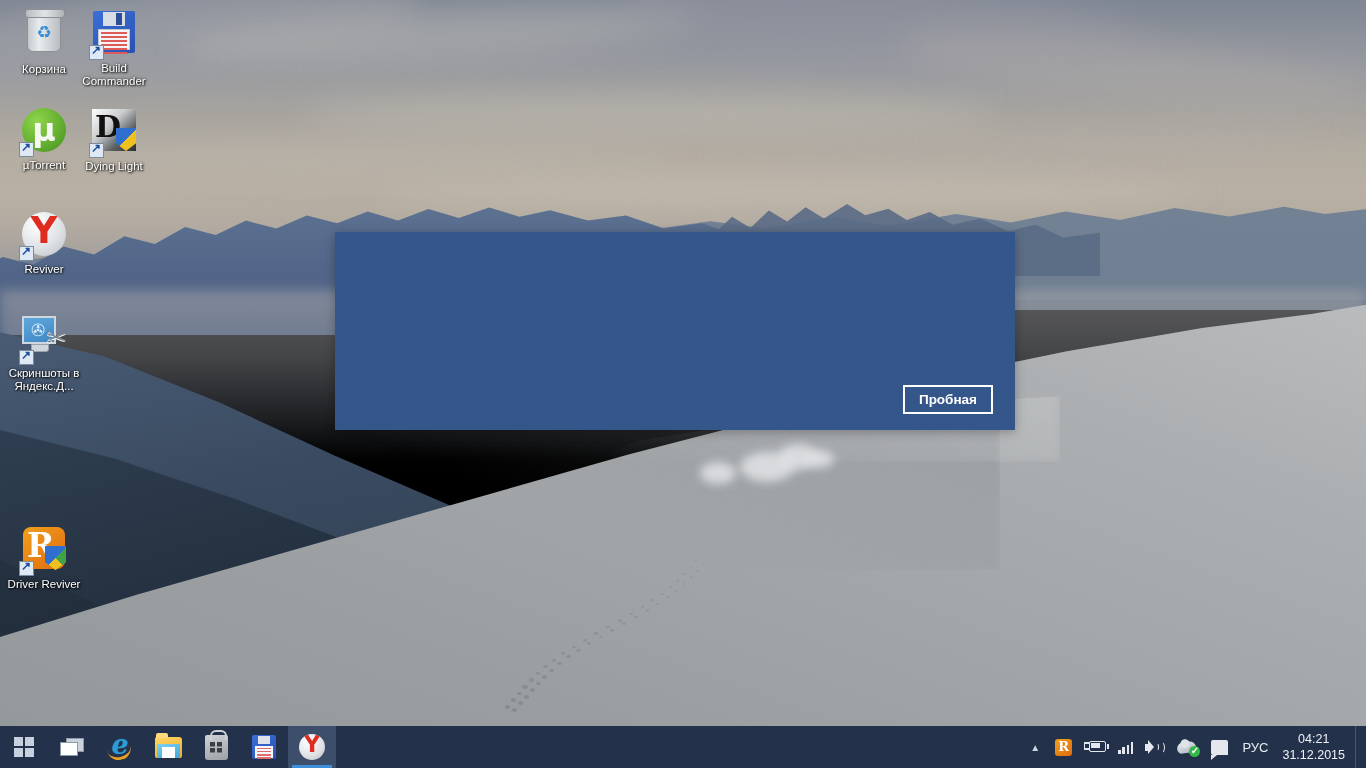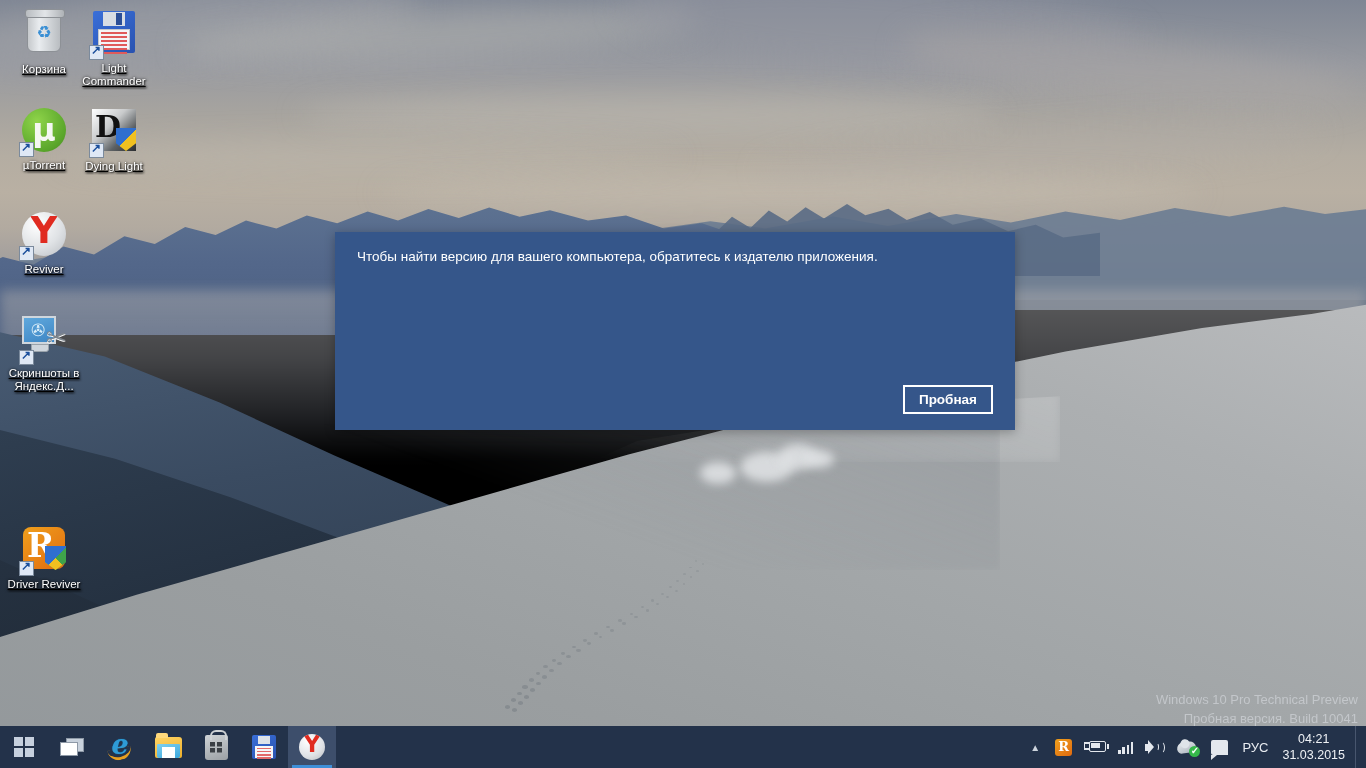--- a/index.html
+++ b/index.html
@@ -124,21 +124,20 @@
     position:absolute; left:0; top:560px; width:300px; height:208px;
     background:linear-gradient(160deg,#253140 0%,#1d2631 100%);
     clip-path:polygon(0% 0%, 46% 30%, 100% 70%, 100% 100%, 0% 100%);
     opacity:.9;
   }
 
   
   .icon-cell {
     position:absolute; width:76px; text-align:center; cursor:default;
     user-select:none;
-    text-decoration:underline;
   }
   .icon-art {
     width:48px; height:48px; margin:0 auto 3px; position:relative;
   }
   .icon-label {
     font-size:11.5px; color:#ffffff; line-height:13px;
     text-shadow:1px 1px 2px rgba(0,0,0,.9), 0 0 3px rgba(0,0,0,.8);
     word-wrap:break-word;
   }
   .shortcut-arrow {
@@ -469,21 +468,21 @@
             <b></b>
             <b></b>
             <b></b>
             <b></b>
             <b></b>
             <b></b>
           </div>
       </div>
       <div class="shortcut-arrow"></div>
     </div>
-    <div class="icon-label">Light Commander</div>
+    <div class="icon-label">Build Commander</div>
   </div>
 
   <div class="icon-cell" style="left:6px; top:106px;">
     <div class="icon-art">
       <div class="ico-utorrent"></div>
       <div class="shortcut-arrow"></div>
     </div>
     <div class="icon-label">µTorrent</div>
   </div>
 
@@ -526,30 +525,25 @@
       <div class="ico-driver">
           <span class="r">R</span>
           <span class="sh"></span>
         </div>
       <div class="shortcut-arrow"></div>
     </div>
     <div class="icon-label">Driver Reviver</div>
   </div>
 
   <div id="dialog">
-    <div class="sub">Чтобы найти версию для вашего компьютера, обратитесь к издателю приложения.</div>
     <div class="btnrow">
       <button class="btn">Пробная</button>
     </div>
   </div>
 
-  <div id="watermark">
-    <div>Windows 10 Pro Technical Preview</div>
-    <div>Пробная версия. Build 10041</div>
-  </div>
 
   <div id="taskbar">
 
     <div class="tb-btn">
       <div class="start-flag">
         <i></i>
           <i></i>
           <i></i>
           <i></i>
       </div>
@@ -637,19 +631,19 @@
       </div>
 
       <div class="tray-item">
         <div class="t-flag"></div>
       </div>
 
       <div class="tray-item t-lang">РУС</div>
 
       <div id="clock">
         <div>04:21</div>
-        <div>31.03.2015</div>
+        <div>31.12.2015</div>
       </div>
 
       <div id="show-desktop"></div>
     </div>
   </div>
 </div>
 
 </body></html>

